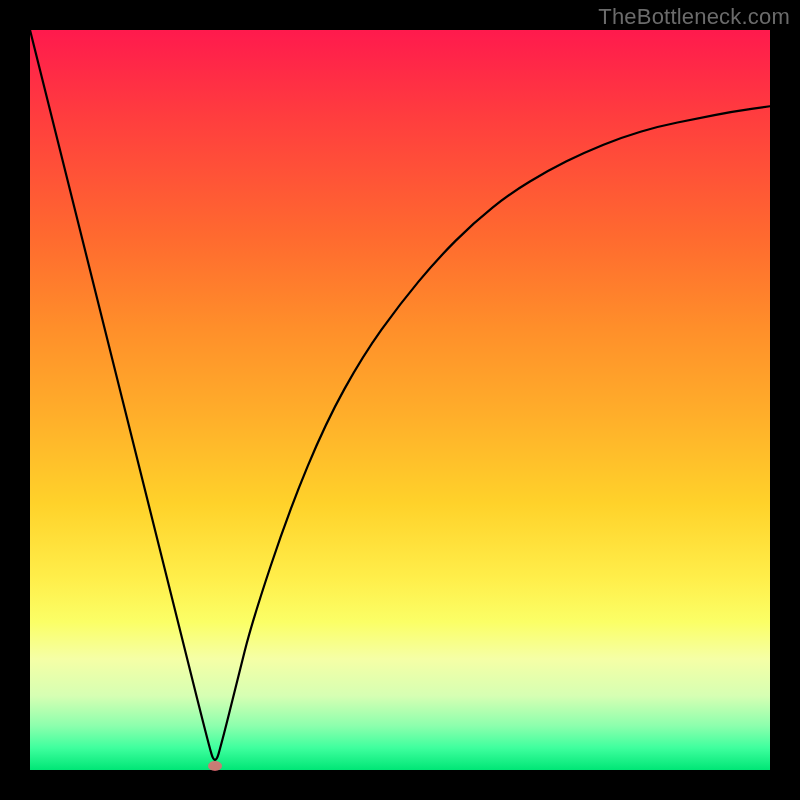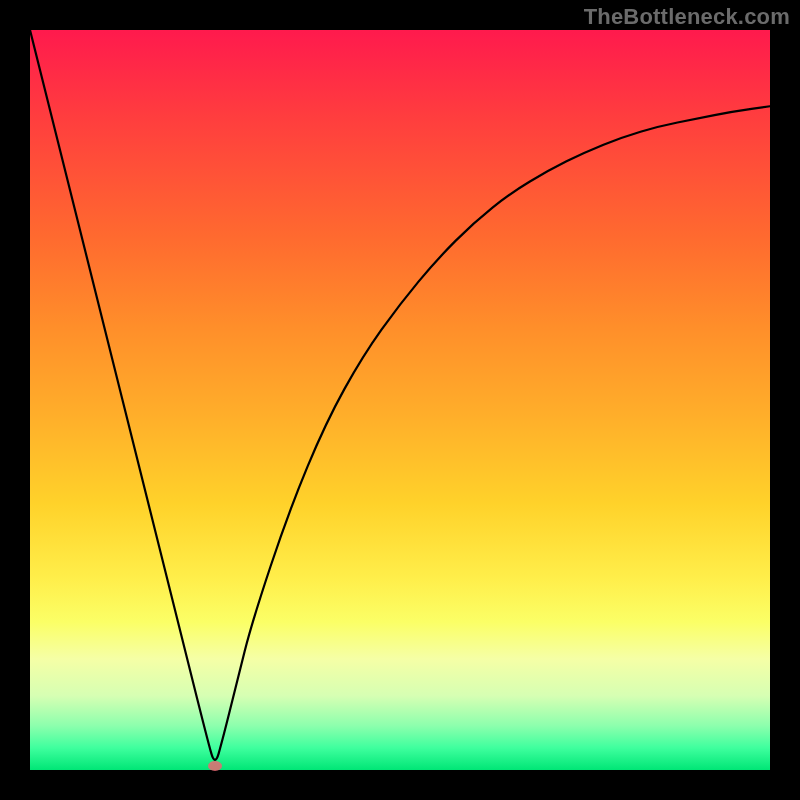--- a/index.html
+++ b/index.html
@@ -42,21 +42,21 @@
       #00e676 100%
     );
   }
   .watermark {
     position: absolute;
     top: 4px;
     right: 10px;
     color: #6b6b6b;
     font-size: 22px;
     letter-spacing: 0.2px;
-    font-weight: 700;
+    font-weight: 400;
     user-select: none;
   }
   svg.curve {
     position: absolute;
     left: 0;
     top: 0;
     width: 740px;
     height: 740px;
     overflow: visible;
   }

